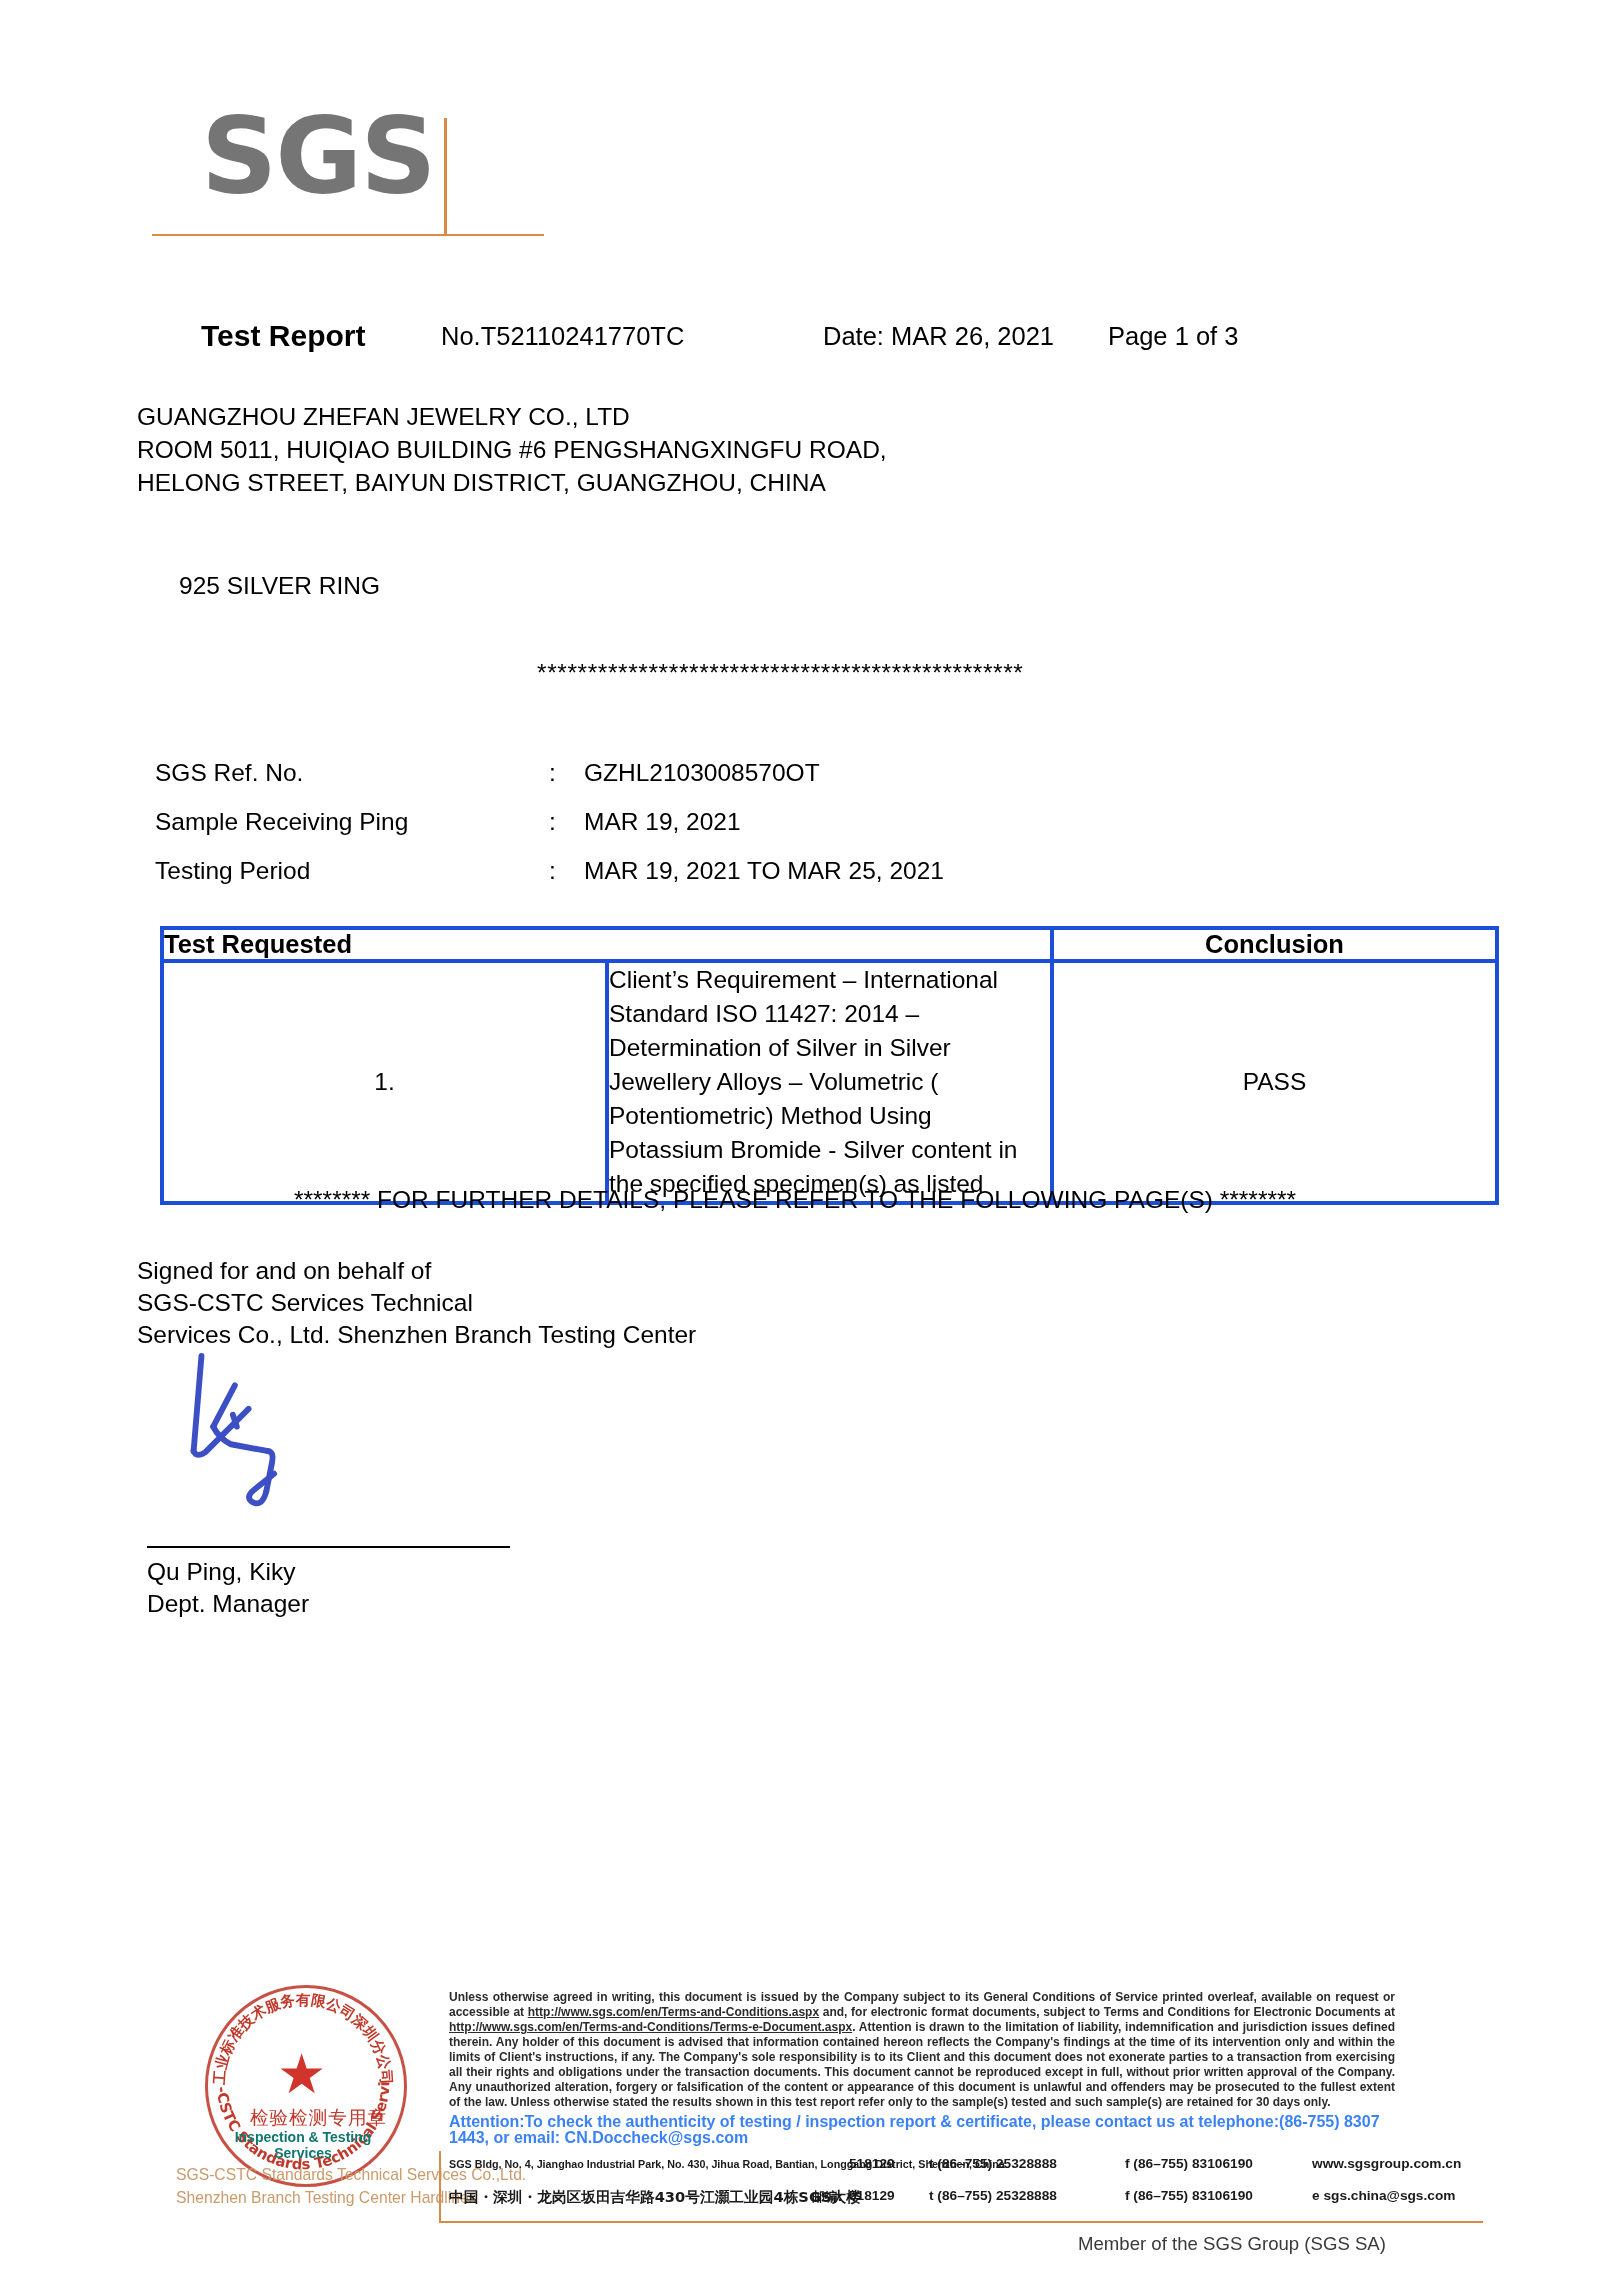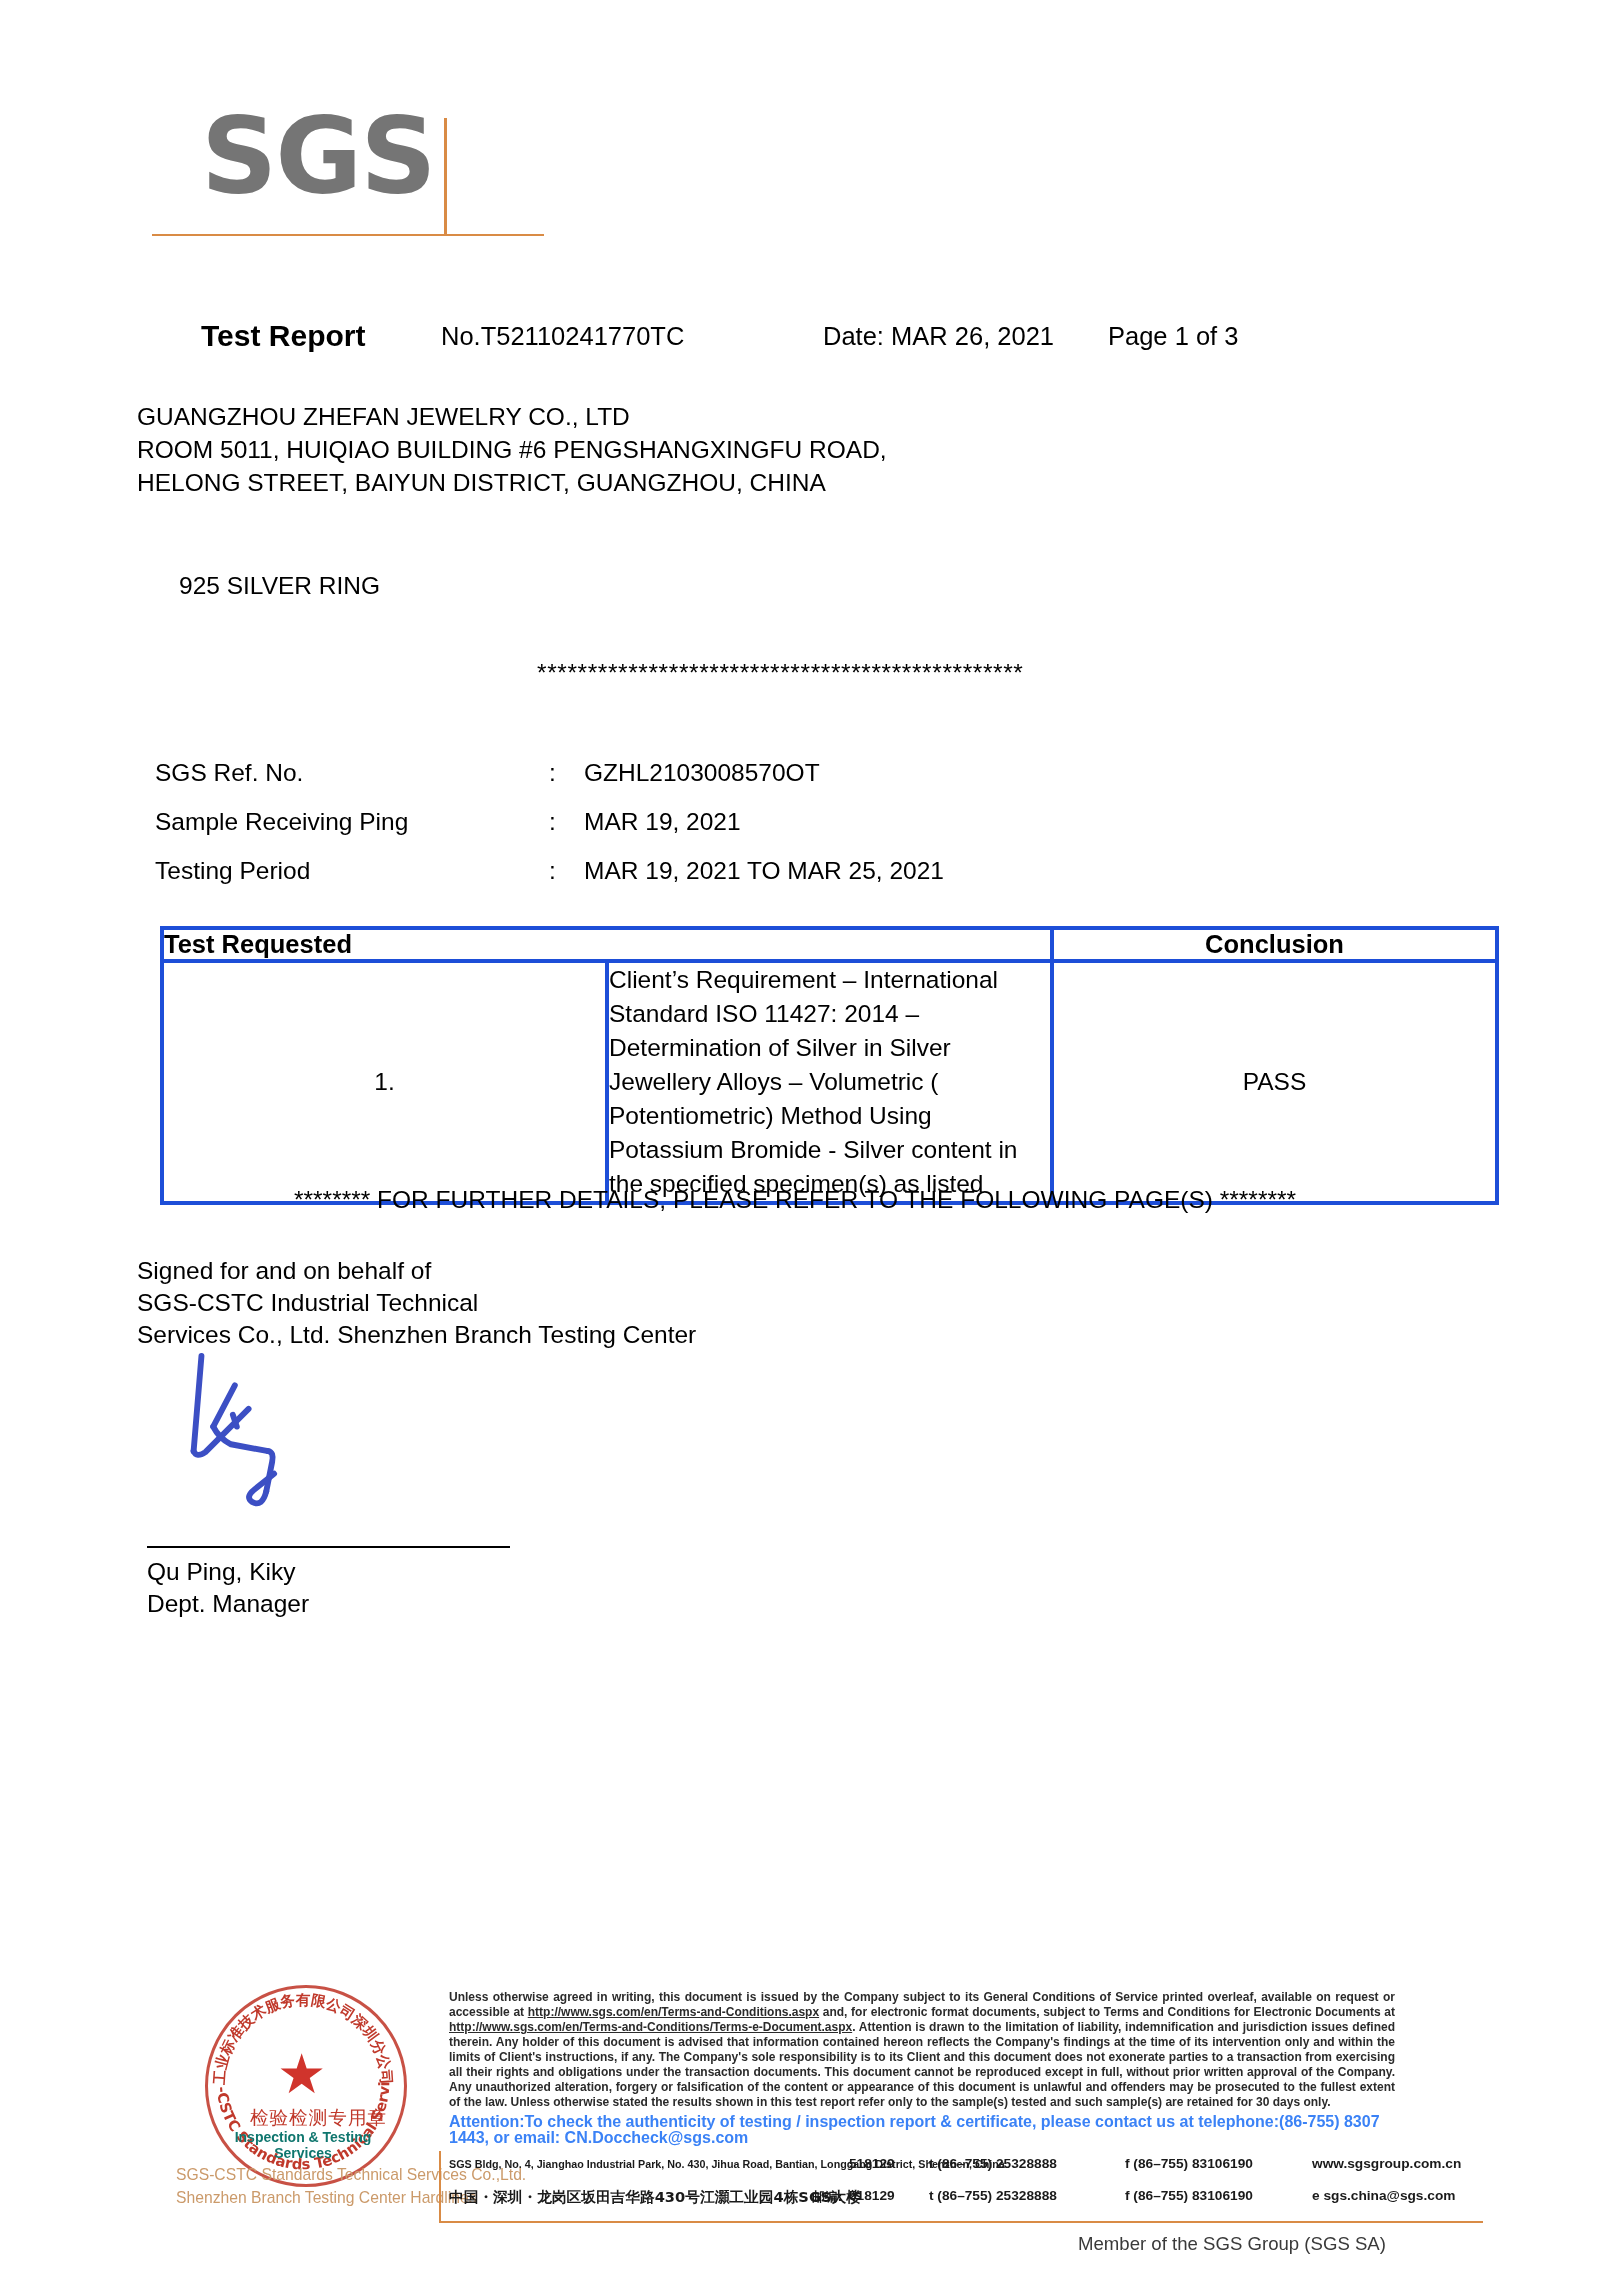--- a/index.html
+++ b/index.html
@@ -501,21 +501,21 @@
       <td class="td-desc">Client’s Requirement – International Standard ISO 11427: 2014 – Determination of Silver in Silver Jewellery Alloys – Volumetric ( Potentiometric) Method Using Potassium Bromide - Silver content in the specified specimen(s) as listed</td>
       <td class="td-conc">PASS</td>
     </tr>
   </tbody>
     </table>
 
   <div class="further-line">******** FOR FURTHER DETAILS, PLEASE REFER TO THE FOLLOWING PAGE(S) ********</div>
 
   <div class="sign-block">
     <div>Signed for and on behalf of</div>
-    <div>SGS-CSTC Industrial Technical</div>
+    <div>SGS-CSTC Services Technical</div>
     <div>Services Co., Ltd. Shenzhen Branch Testing Center</div>
   </div>
 
   <svg class="signature-svg" viewBox="0 0 220 170">
     <g fill="none" stroke="#3c4fc4" stroke-width="6" stroke-linecap="round" stroke-linejoin="round">
       <path d="M30 8 L22 105"></path>
       <path d="M22 105 Q25 112 34 106 L78 62"></path>
       <path d="M64 38 L42 80"></path>
       <path d="M42 80 Q48 92 60 98 L98 105"></path>
       <path d="M98 105 Q104 106 102 116 L96 146"></path>

